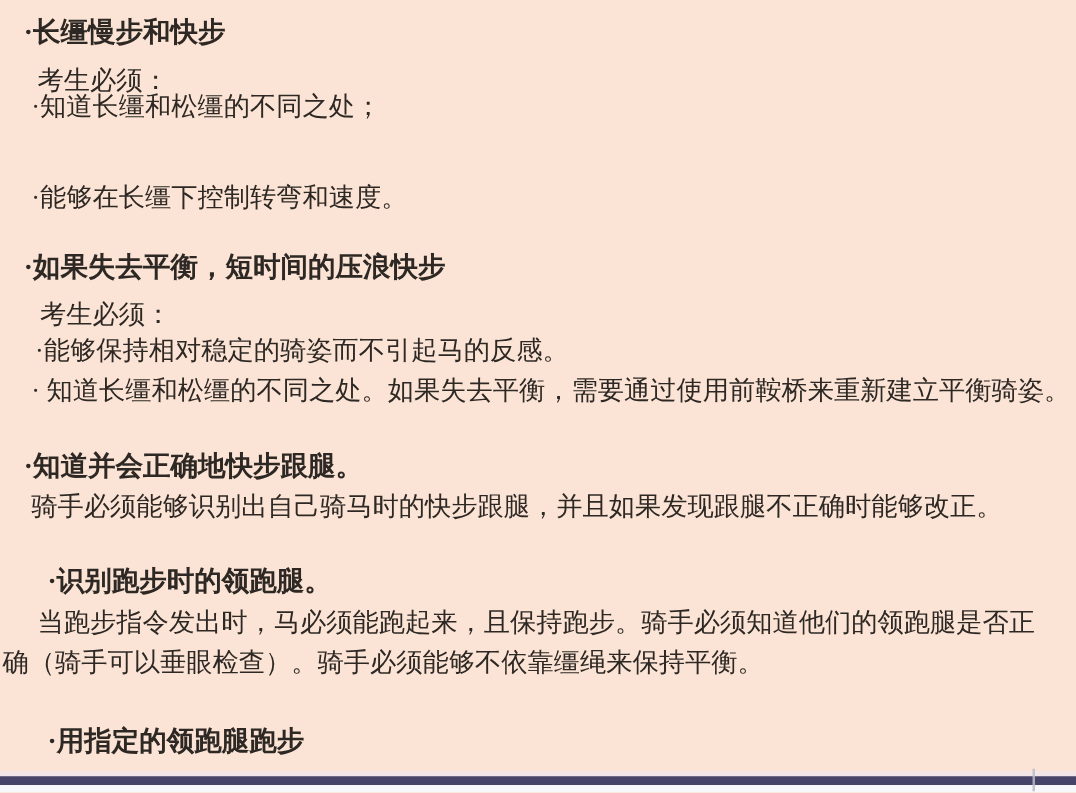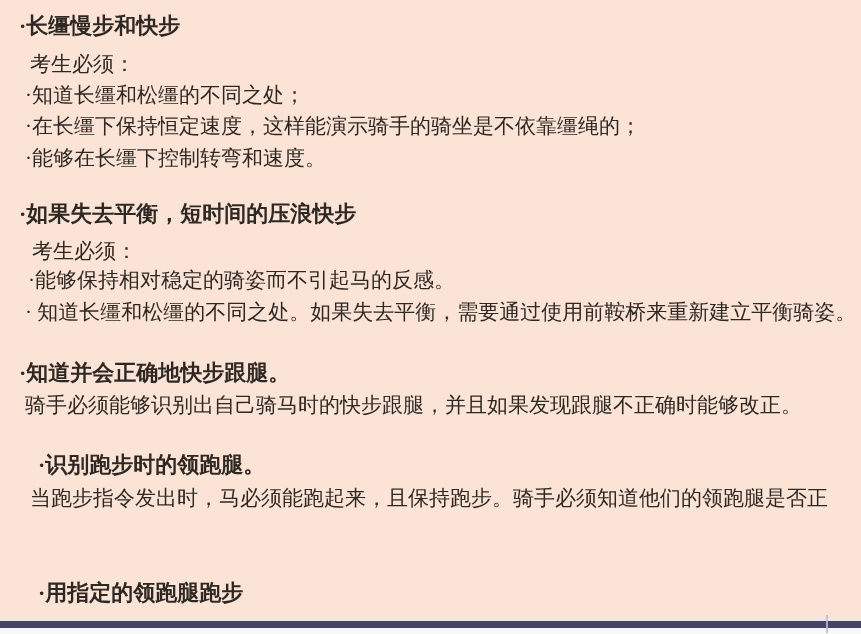--- a/index.html
+++ b/index.html
@@ -32,21 +32,21 @@
     letter-spacing: 0px;
     color: var(--text);
   }
   .hd {
     font-weight: bold;
     font-size: 22px;
   }
   
   .p-h1   { left: 19px;  top: 13px; }
   .p-s1a  { left: 30px;  top: 52px; }
-  .p-s1b  { left: 25px;  top: 83px; text-align: center; }
+  .p-s1b  { left: 25px;  top: 73px; text-align: center; }
   .p-s1c  { left: 25px;  top: 114px; }
   .p-s1d  { left: 25px;  top: 146px; }
 
   .p-h2   { left: 19px;  top: 201px; }
   .p-s2a  { left: 32px;  top: 239px; }
   .p-s2b  { left: 28px;  top: 268px; }
   .p-s2c  { left: 25px;  top: 300px; }
 
   .p-h3   { left: 19px;  top: 360px; }
   .p-s3a  { left: 25px;  top: 393px; }
@@ -85,33 +85,33 @@
   }
 </style>
 </head>
 <body>
 
 <div class="page">
 
   <div class="line hd p-h1">·长缰慢步和快步</div>
   <div class="line p-s1a">考生必须：</div>
   <div class="line p-s1b">·知道长缰和松缰的不同之处；</div>
-  <div class="line p-s1c">·在长缰下保持恒定速度，这样能演示骑手的骑坐是不依靠缰绳的；</div>
   <div class="line p-s1d">·能够在长缰下控制转弯和速度。</div>
 
   <div class="line hd p-h2">·如果失去平衡，短时间的压浪快步</div>
   <div class="line p-s2a">考生必须：</div>
   <div class="line p-s2b">·能够保持相对稳定的骑姿而不引起马的反感。</div>
   <div class="line p-s2c">· 知道长缰和松缰的不同之处。如果失去平衡，需要通过使用前鞍桥来重新建立平衡骑姿。</div>
 
   <div class="line p-s3a">骑手必须能够识别出自己骑马时的快步跟腿，并且如果发现跟腿不正确时能够改正。</div>
   <div class="line hd p-h3">·知道并会正确地快步跟腿。</div>
 
   <div class="line hd p-h4">·识别跑步时的领跑腿。</div>
   <div class="line p-s4a">当跑步指令发出时，马必须能跑起来，且保持跑步。骑手必须知道他们的领跑腿是否正</div>
+  <div class="line p-s4b">确（骑手可以垂眼检查）。骑手必须能够不依靠缰绳来保持平衡。</div>
 
   <div class="line hd p-h5">·用指定的领跑腿跑步</div>
 
   <div class="gap-strip"></div>
   <div class="divider"></div>
   <div class="footer-area"></div>
   <div class="edge-tick"></div>
 
 </div>
 

